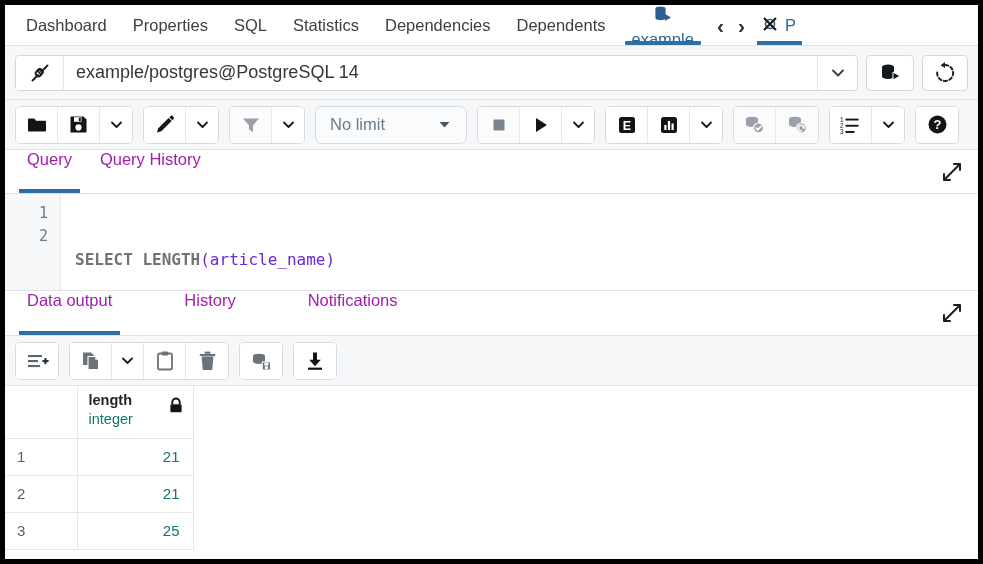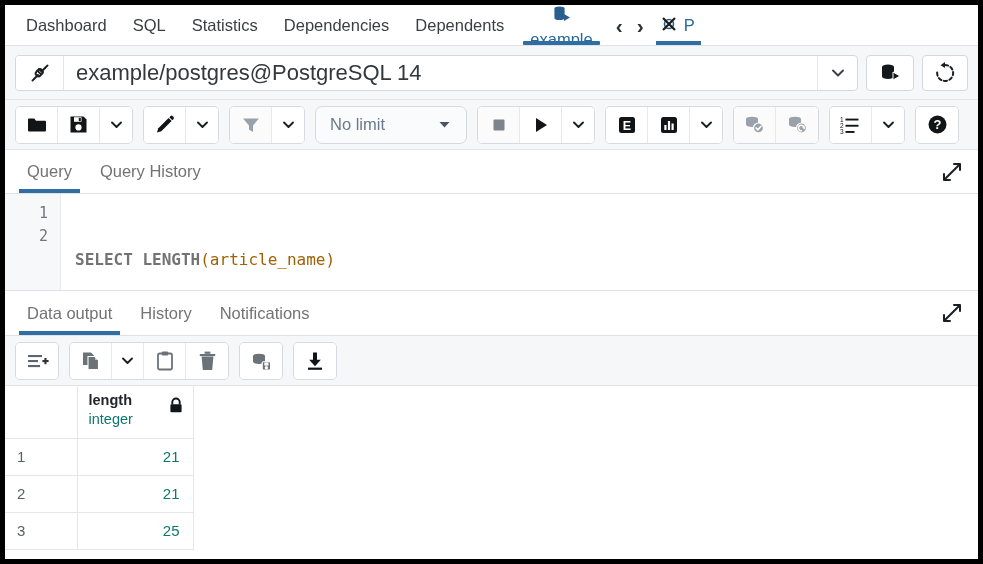--- a/index.html
+++ b/index.html
@@ -111,21 +111,21 @@
     height: 100%;
     display: flex;
     align-items: center;
     justify-content: center;
     border-right: 1px solid #e4e6ea;
     background: #fff;
   }
   .conn-text {
     flex: 1;
     padding: 0 12px;
-    font-size: 22px;
+    font-size: 18px;
     color: #33383d;
     white-space: nowrap;
     overflow: hidden;
   }
   .conn-caret {
     width: 40px; height: 100%;
     display: flex; align-items: center; justify-content: center;
     border-left: 1px solid #e4e6ea;
   }
   .conn-dbbtn {
@@ -200,25 +200,24 @@
     min-height: 44px;
     background: #fff;
     border-bottom: 1px solid #dfe1e5;
     display: flex;
     align-items: center;
     padding-left: 8px;
     position: relative;
   }
   .subtab {
     font-size: 16.5px;
-    color: #737373;
+    color: #a21caf;
     padding: 0 14px;
     height: 100%;
     display: flex;
-    align-items: center;
     position: relative;
     cursor: pointer;
     white-space: nowrap;
   }
   .subtab.active::after {
     content: "";
     position: absolute;
     left: 6px; right: 6px; bottom: 0;
     height: 4px;
     background: #2f6ea5;
@@ -258,31 +257,32 @@
     flex: 1;
     padding-top: 8px;
     padding-left: 14px;
     font-family: "DejaVu Sans Mono", monospace;
     font-size: 16px;
     line-height: 23px;
     color: #2d3339;
     white-space: pre;
   }
   .kw { color: #737373; font-weight: bold; }
-  .pl { color: #a16207; }
+  .pl { color: #6d28d9; }
 
   
   .outtabs {
     height: 45px;
     min-height: 45px;
     background: #fff;
     border-bottom: 1px solid #dfe1e5;
     display: flex;
     align-items: center;
     padding-left: 8px;
+    gap: 44px;
   }
 
   
   .restoolbar {
     height: 50px;
     min-height: 50px;
     background: #f6f7f9;
     border-bottom: 1px solid #e2e4e8;
     display: flex;
     align-items: center;
@@ -355,20 +355,23 @@
   svg { display: block; }
 </style>
 </head>
 <body>
 
 <div class="frame">
 
   <div class="tabbar">
     <div class="tab">
       <span>Dashboard</span>
+    </div>
+    <div class="tab">
+      <span>Properties</span>
     </div>
     <div class="tab">
       <span>SQL</span>
     </div>
     <div class="tab">
       <span>Statistics</span>
     </div>
     <div class="tab">
       <span>Dependencies</span>
     </div>

